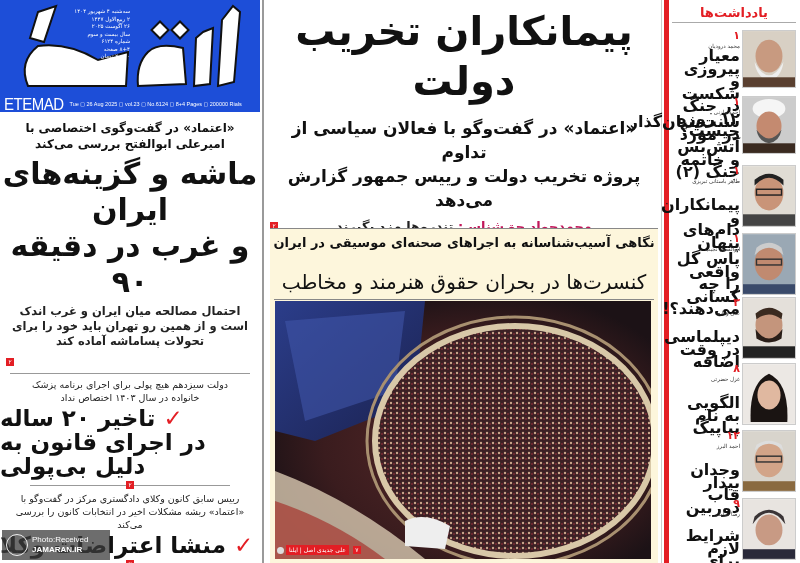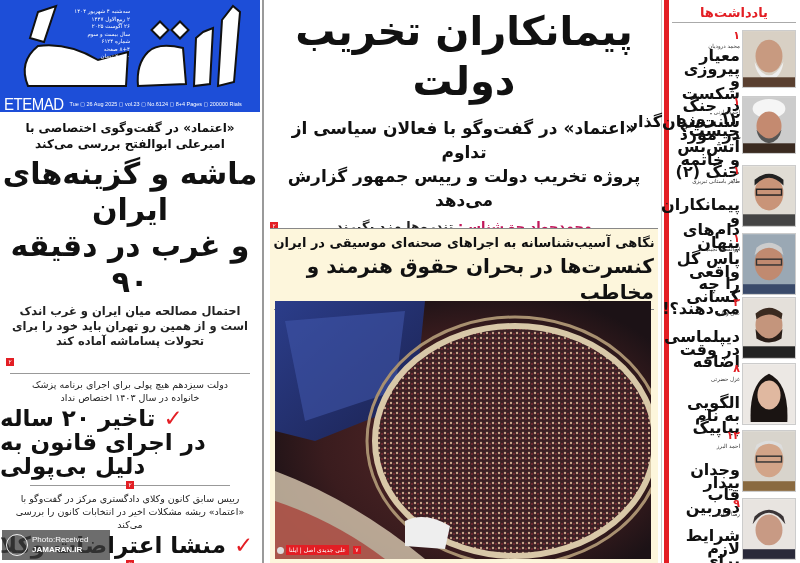--- a/index.html
+++ b/index.html
@@ -32,21 +32,21 @@
   .pg-marker { display: inline-block; width: 8px; height: 8px; background: #e31e24; color: #fff; font-size: 6px; line-height: 8px; text-align: center; }
 
   
   .center-col { position: absolute; left: 268px; top: 0; width: 392px; }
   .main-head { font-size: 40px; font-weight: bold; line-height: 50px; direction: rtl; text-align: center; letter-spacing: -1px; margin-top: 6px; }
   .main-sub { font-size: 17px; font-weight: bold; line-height: 24px; direction: rtl; text-align: center; }
   .quote-line { font-size: 13px; font-weight: bold; line-height: 17px; direction: rtl; text-align: center; color: #222; }
   .quote-name { color: #c2185b; }
   .culture-box { position: absolute; left: 2px; top: 228px; width: 388px; height: 431px; background: #fdf6dc; border-top: 1px solid #888; }
   .culture-kicker { font-size: 13px; font-weight: bold; line-height: 20px; margin-top: 4px; direction: rtl; text-align: center; }
-  .culture-head { font-size: 20px; font-weight: bold; line-height: 26px; direction: rtl; text-align: right; border-bottom: 1px solid #888; padding-bottom: 4px; margin: 0 4px; }
+  .culture-head { font-size: 20px; font-weight: normal; line-height: 26px; direction: rtl; text-align: center; border-bottom: 1px solid #888; padding-bottom: 4px; margin: 16px 4px; }
   .photo { position: absolute; left: 5px; top: 72px; width: 376px; height: 258px; overflow: hidden; background: #2a1a18; }
   .photo svg { width: 100%; height: 100%; display: block; }
   .photo-credit { position: absolute; left: 2px; bottom: 4px; height: 10px; display: flex; align-items: center; gap: 2px; direction: rtl; }
   .photo-credit .pg-marker { margin-left: 2px; }
   .credit-text { background: #e31e24; color: #fff; font-size: 6px; padding: 0 3px; line-height: 10px; }
   .camera-dot { width: 7px; height: 7px; border-radius: 50%; background: #ddd; }
   .center-pg-marker { position: absolute; left: 2px; top: 222px; }
 
   
   .right-col { position: absolute; left: 664px; top: 0; width: 136px; height: 563px; background: #fff; }

